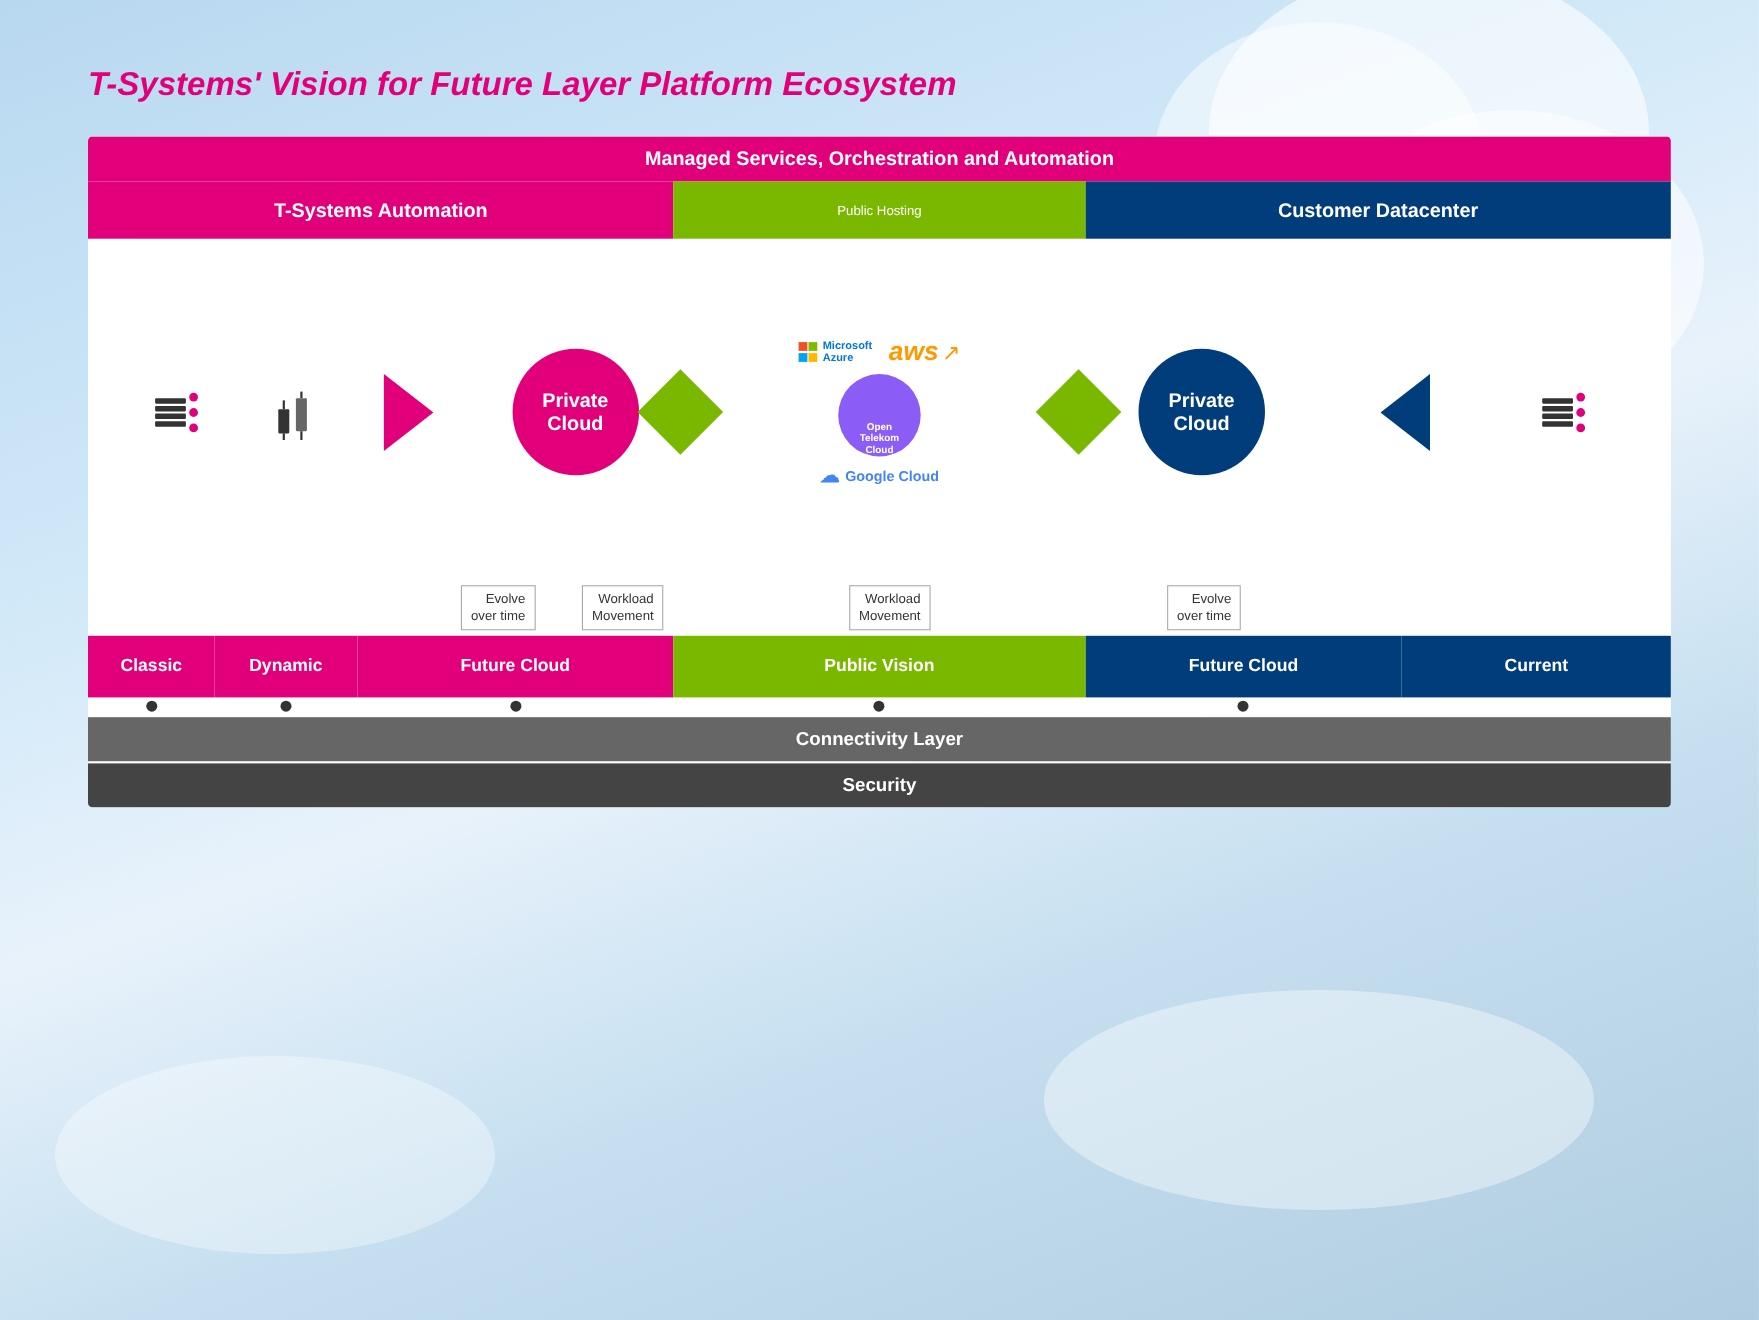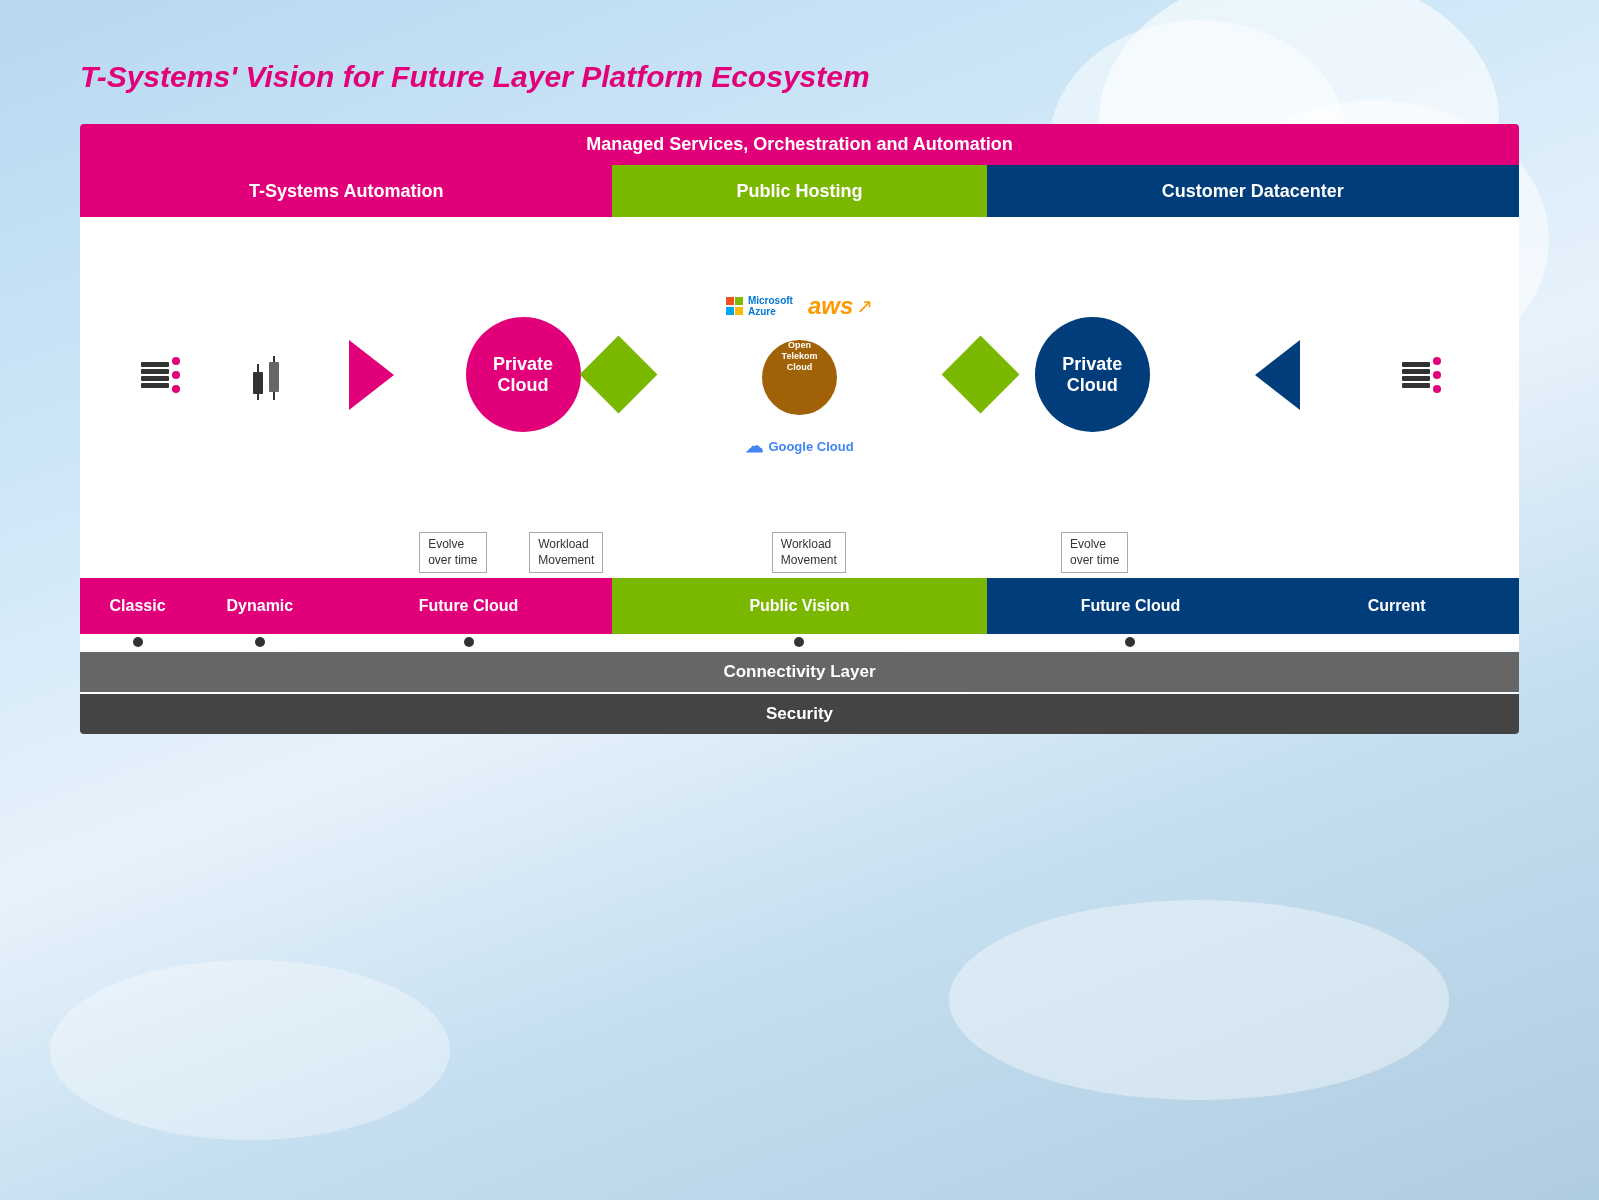--- a/index.html
+++ b/index.html
@@ -65,22 +65,22 @@
       font-size: 18px;
       font-weight: bold;
       width: 37%;
     }
     .section-header-public {
       background: #7ab800;
       color: white;
       display: flex;
       align-items: center;
       justify-content: center;
-      font-size: 18px;
-      font-weight: bold;
+      font-size: 12px;
+      font-weight: normal;
       width: 26%;
     }
     .section-header-customer {
       background: #003d7a;
       color: white;
       display: flex;
       align-items: center;
       justify-content: center;
       font-size: 18px;
       font-weight: bold;
@@ -201,21 +201,21 @@
       text-align: center;
       flex-shrink: 0;
       margin: 0 10px;
     }
 
     
     .public-logos {
       display: flex;
       flex-direction: column;
       align-items: center;
-      gap: 20px;
+      gap: 6px;
       flex-shrink: 0;
       width: 200px;
     }
     .logos-top-row {
       display: flex;
       align-items: center;
       gap: 15px;
     }
     .ms-azure {
       display: flex;
@@ -239,27 +239,27 @@
     .ms-sq.y { background: #ffb900; }
 
     .aws-text {
       font-size: 24px;
       font-weight: bold;
       color: #ff9900;
       font-style: italic;
     }
 
     .open-telekom {
-      background: #a16207;
+      background: #8b5cf6;
       color: white;
       border-radius: 50%;
       width: 75px;
       height: 75px;
       display: flex;
-      align-items: flex-start;
+      align-items: flex-end;
       justify-content: center;
       font-size: 9px;
       font-weight: bold;
       text-align: center;
       line-height: 1.2;
     }
 
     .google-cloud {
       display: flex;
       align-items: center;
@@ -270,21 +270,21 @@
     }
     .google-cloud-icon {
       font-size: 18px;
     }
 
     
     .label-box {
       border: 1.5px solid #aaa;
       padding: 4px 8px;
       font-size: 12px;
-      text-align: left;
+      text-align: right;
       color: #333;
       line-height: 1.3;
       background: white;
     }
 
     
     .categories-bar {
       display: flex;
       height: 56px;
     }

